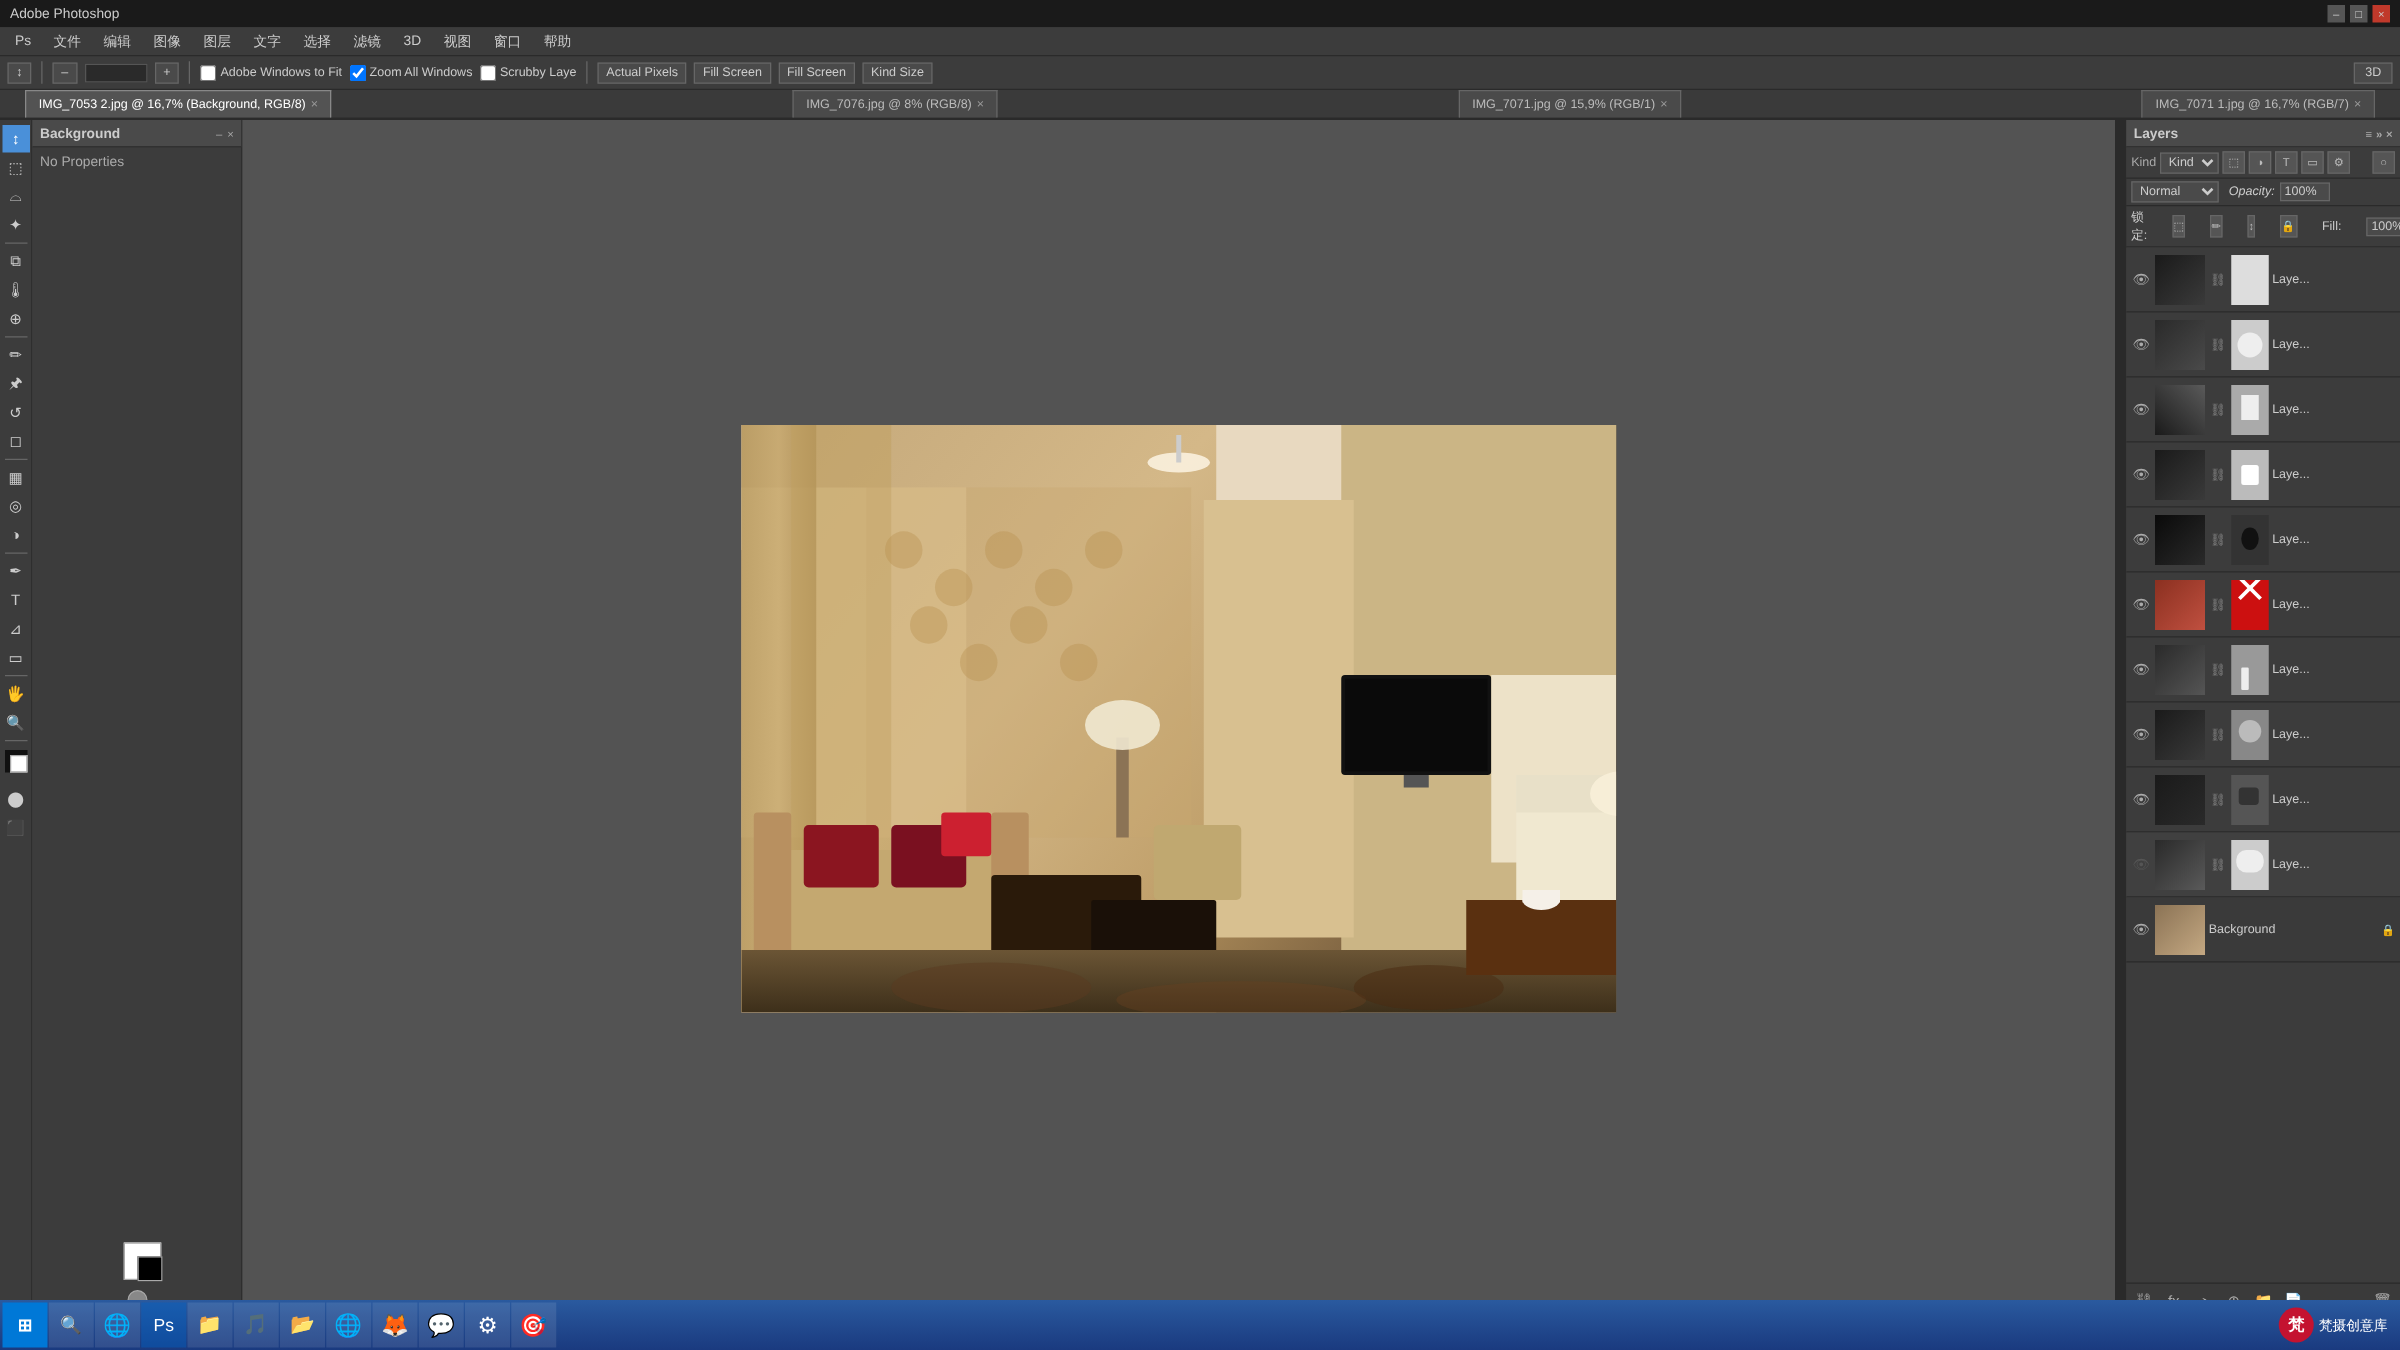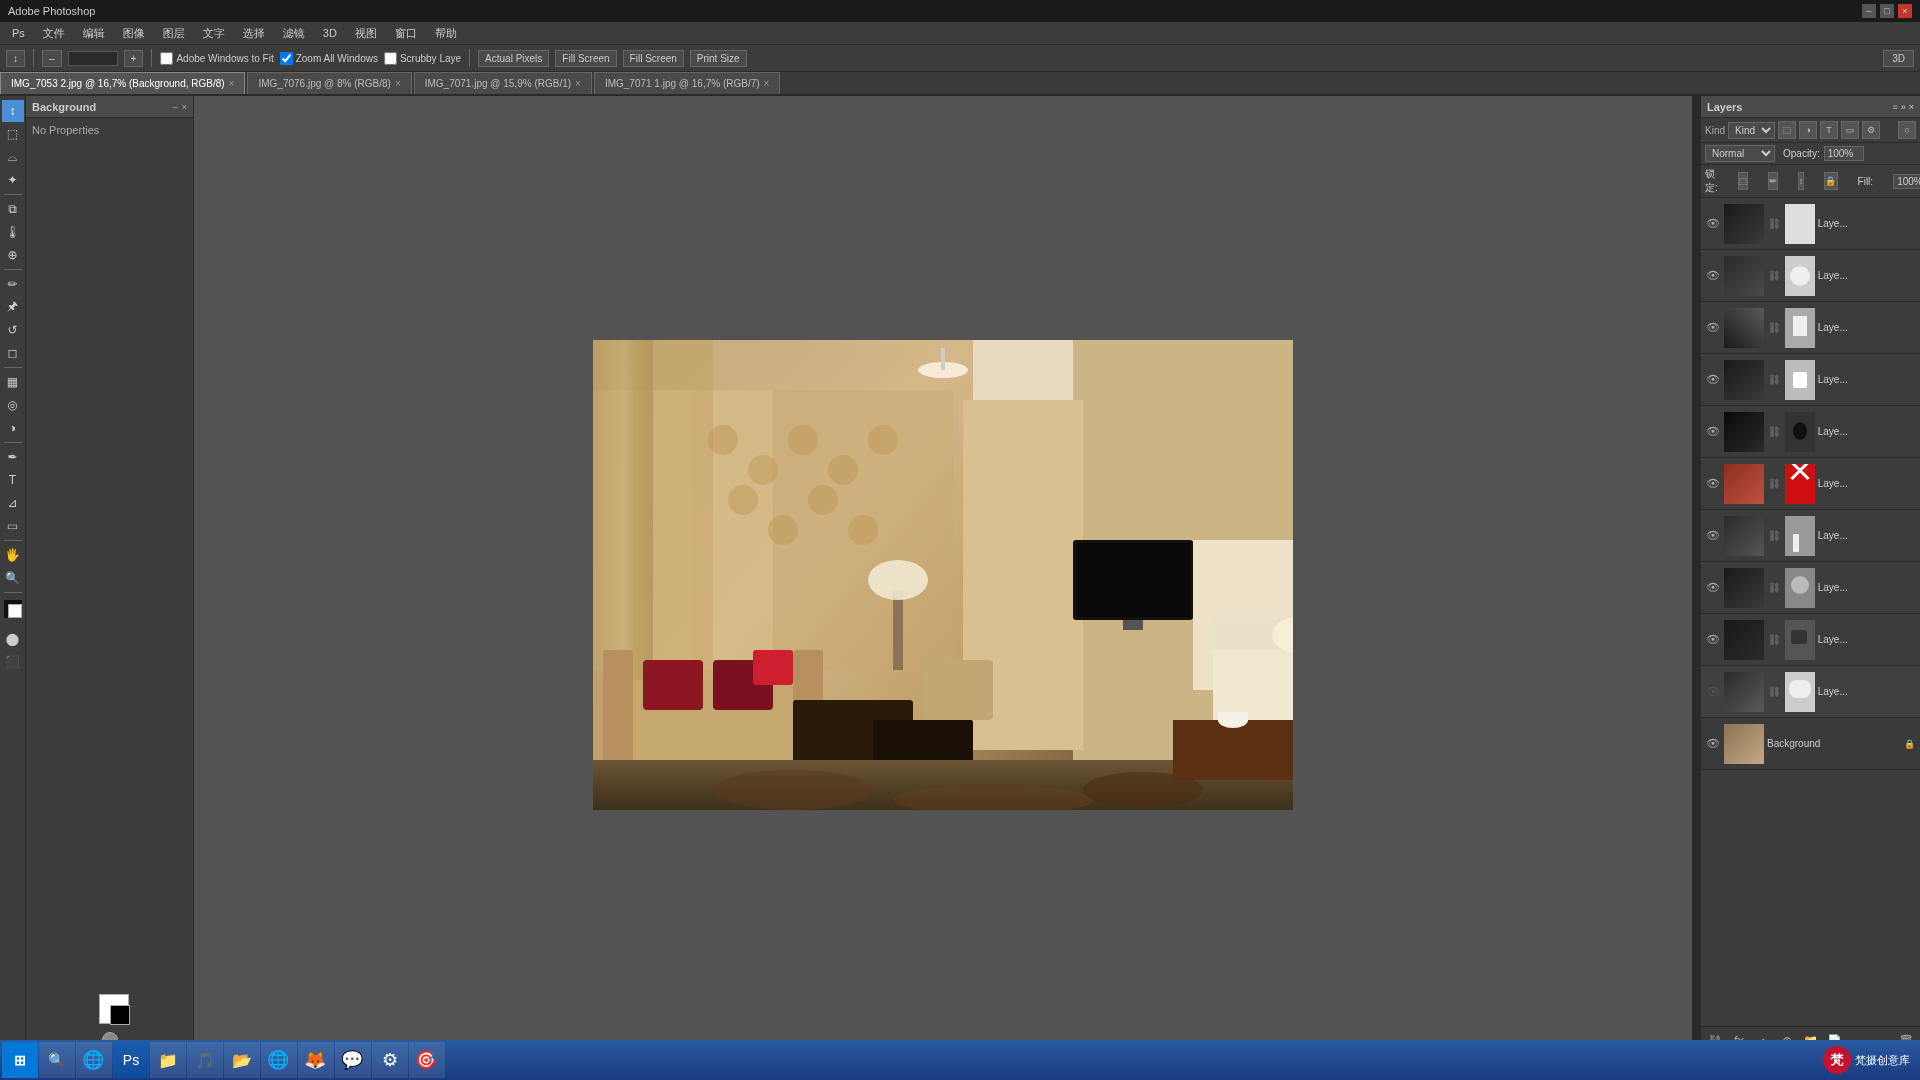--- a/index.html
+++ b/index.html
@@ -78,23 +78,24 @@
       padding: 1px 4px;
       width: 50px;
     }
 
     
     #tab-bar {
       height: 24px;
       background: #3a3a3a;
       display: flex;
       align-items: flex-end;
-      padding: 0 0;
+      padding: 0 20px;
       gap: 2px;
       border-bottom: 2px solid #2a2a2a;
+      justify-content: space-between;
     }
     .tab {
       height: 22px;
       padding: 0 10px;
       background: #4a4a4a;
       border: 1px solid #666;
       border-bottom: none;
       color: #bbb;
       font-size: 10px;
       cursor: pointer;
@@ -445,21 +446,21 @@
     <span>Zoom All Windows</span>
   </label>
   <label class="opt-checkbox">
     <input type="checkbox" style="">
     <span>Scrubby Laye</span>
   </label>
   <div class="opt-separator"></div>
   <button class="opt-btn">Actual Pixels</button>
   <button class="opt-btn">Fill Screen</button>
   <button class="opt-btn">Fill Screen</button>
-  <button class="opt-btn">Print Size</button>
+  <button class="opt-btn">Kind Size</button>
   <div style="margin-left:auto; display:flex; align-items:center; gap:4px;">
     <span style="background:#4a4a4a;border:1px solid #666;padding:2px 8px;color:#ccc;font-size:10px;">3D</span>
   </div>
 </div>
 
 <div id="tab-bar">
   <div class="tab active">
     <span>IMG_7053 2.jpg @ 16,7% (Background, RGB/8)</span>
     <span class="tab-close">×</span>
   </div>
@@ -654,21 +655,21 @@
         <button class="layers-icon-btn">T</button>
         <button class="layers-icon-btn">▭</button>
         <button class="layers-icon-btn">⚙</button>
         <button class="layers-icon-btn" style="margin-left:auto;">○</button>
       </div>
 
       <div id="layers-blend-row">
         <select class="layers-select" style="width:70px;">
           <option>Normal</option>
         </select>
-        <span style="margin-left:4px;">Opacity:</span>
+        <span style="margin-left:4px;font-style:italic;">Opacity:</span>
         <input type="text" value="100%" style="width: 40px; background: rgb(74, 74, 74); border: 1px solid rgb(102, 102, 102); color: rgb(204, 204, 204); font-size: 10px; padding: 1px 3px;">
       </div>
 
       <div id="layers-lock-row">
         <span>锁定:</span>
         <button class="layers-icon-btn">⬚</button>
         <button class="layers-icon-btn">✏</button>
         <button class="layers-icon-btn">↕</button>
         <button class="layers-icon-btn">🔒</button>
         <span style="margin-left:auto;">Fill:</span>

